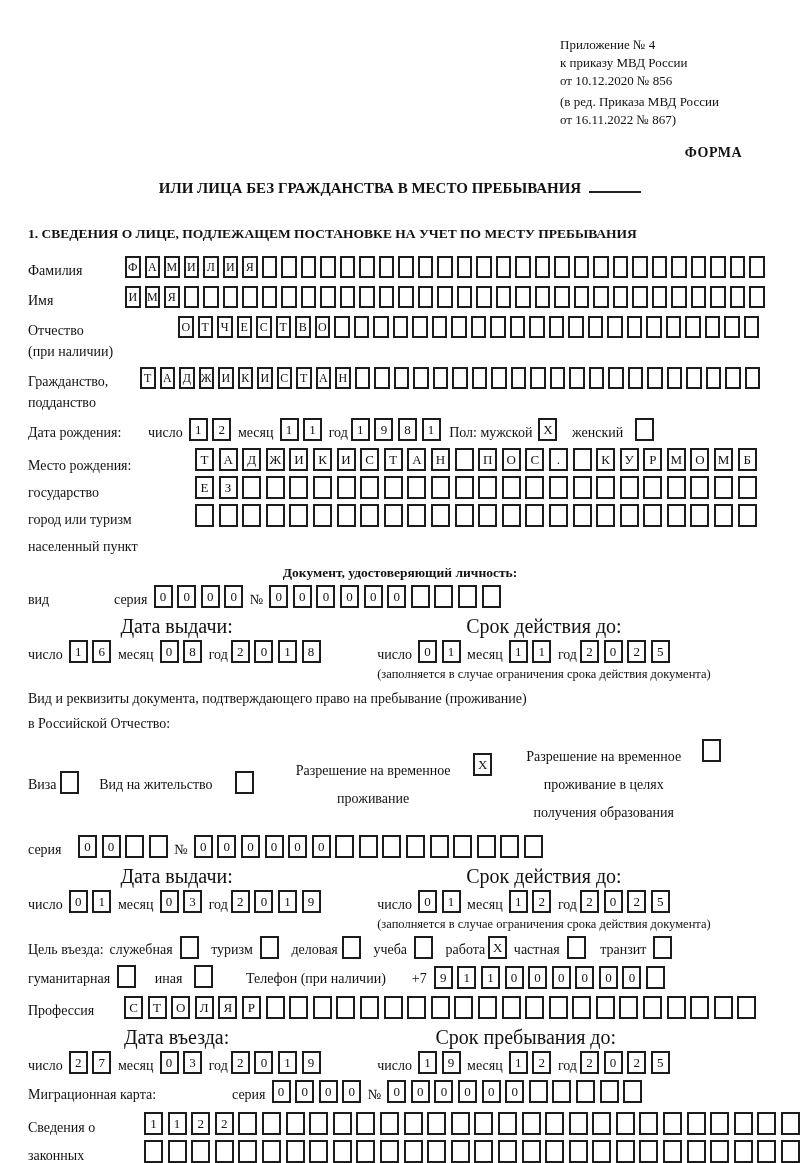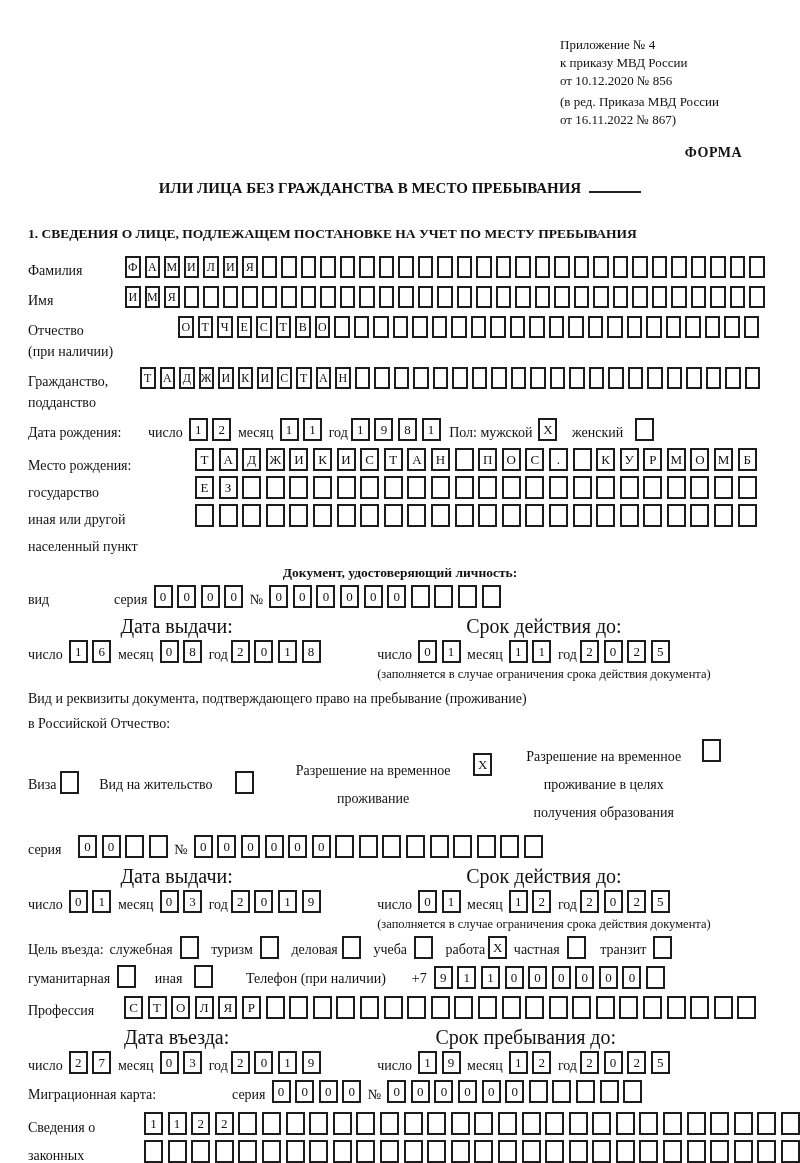--- a/index.html
+++ b/index.html
@@ -99,21 +99,21 @@
     <span class="dimlbl" style="padding-left:4px">Пол: мужской</span>
     <span class="cb">X</span>
     <span class="dimlbl" style="padding-left:10px">женский</span>
     <span class="cb" style="margin-left:6px"></span>
   </div>
 
   <div class="row" style="margin-top:4px;">
     <span class="lbl" style="width:167px;line-height:27px;">
       <span>Место рождения:</span><br>
       <span>государство</span><br>
-      <span>иная или другой</span><br>
+      <span>город или туризм</span><br>
       <span>населенный пункт</span>
     </span>
     <span class="stack">
       <span class="cells"><span class="cb">Т</span><span class="cb">А</span><span class="cb">Д</span><span class="cb">Ж</span><span class="cb">И</span><span class="cb">К</span><span class="cb">И</span><span class="cb">С</span><span class="cb">Т</span><span class="cb">А</span><span class="cb">Н</span><span class="cb"></span><span class="cb">П</span><span class="cb">О</span><span class="cb">С</span><span class="cb">.</span><span class="cb"></span><span class="cb">К</span><span class="cb">У</span><span class="cb">Р</span><span class="cb">М</span><span class="cb">О</span><span class="cb">М</span><span class="cb">Б</span></span>
       <span class="cells"><span class="cb">Е</span><span class="cb">З</span><span class="cb"></span><span class="cb"></span><span class="cb"></span><span class="cb"></span><span class="cb"></span><span class="cb"></span><span class="cb"></span><span class="cb"></span><span class="cb"></span><span class="cb"></span><span class="cb"></span><span class="cb"></span><span class="cb"></span><span class="cb"></span><span class="cb"></span><span class="cb"></span><span class="cb"></span><span class="cb"></span><span class="cb"></span><span class="cb"></span><span class="cb"></span><span class="cb"></span></span>
       <span class="cells"><span class="cb"></span><span class="cb"></span><span class="cb"></span><span class="cb"></span><span class="cb"></span><span class="cb"></span><span class="cb"></span><span class="cb"></span><span class="cb"></span><span class="cb"></span><span class="cb"></span><span class="cb"></span><span class="cb"></span><span class="cb"></span><span class="cb"></span><span class="cb"></span><span class="cb"></span><span class="cb"></span><span class="cb"></span><span class="cb"></span><span class="cb"></span><span class="cb"></span><span class="cb"></span><span class="cb"></span></span>
     </span>
   </div>
 
   <div class="doc-heading">Документ, удостоверяющий личность:</div>

